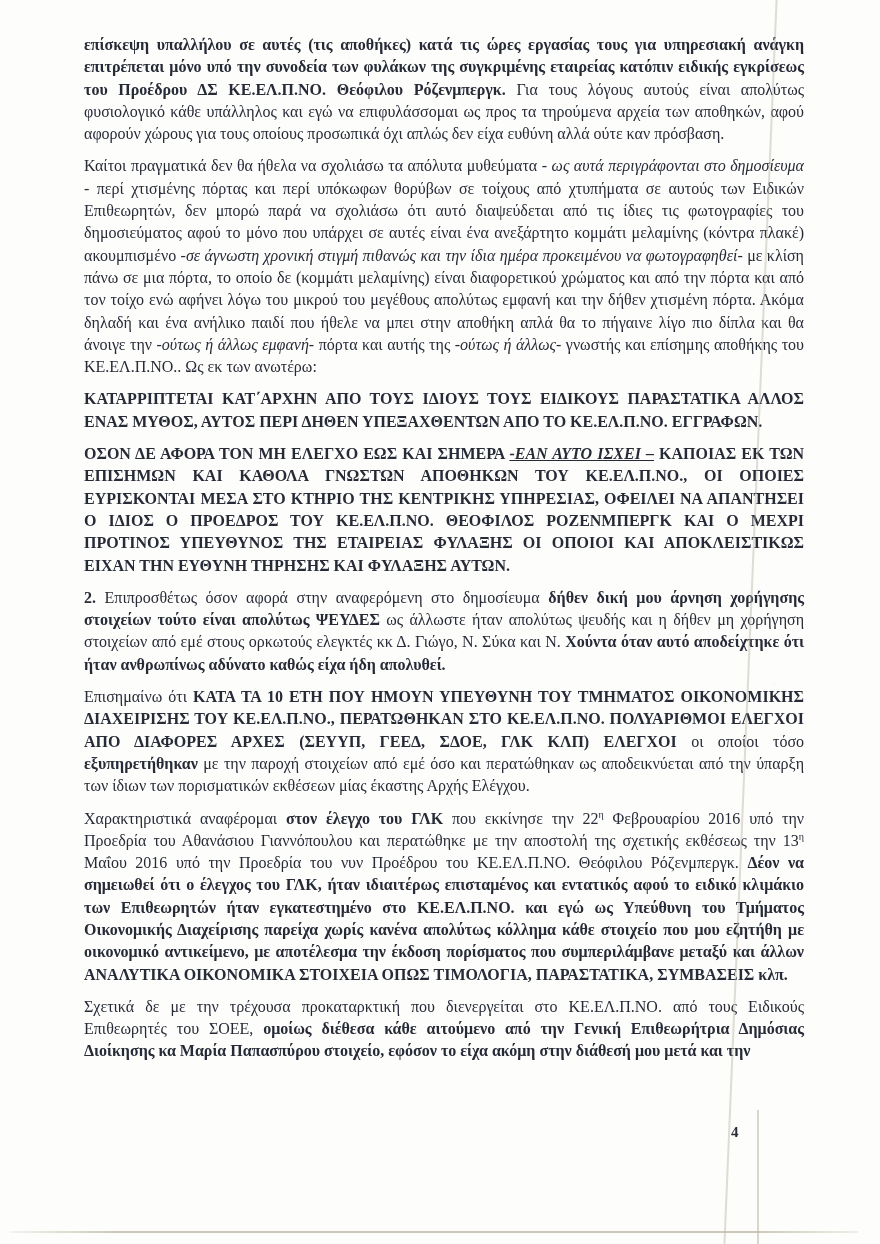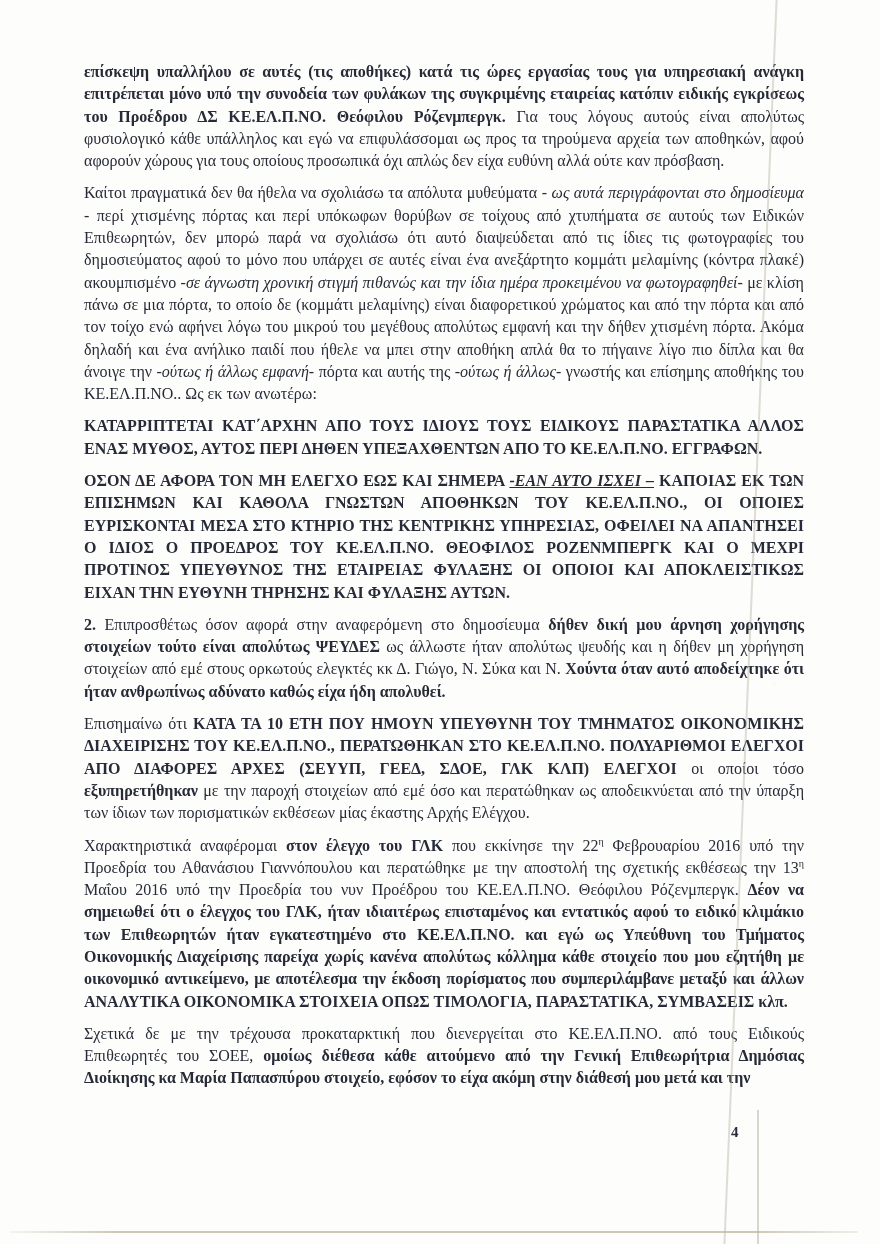--- a/index.html
+++ b/index.html
@@ -22,21 +22,21 @@
     background:
       radial-gradient(circle at 18% 32%, rgba(120,120,110,0.035) 0 2px, transparent 3px),
       radial-gradient(circle at 72% 11%, rgba(120,120,110,0.03) 0 2px, transparent 3px),
       radial-gradient(circle at 45% 78%, rgba(120,120,110,0.03) 0 2px, transparent 3px),
       radial-gradient(circle at 88% 55%, rgba(120,120,110,0.025) 0 2px, transparent 3px);
     pointer-events: none;
   }
   .page-text {
     position: absolute;
     left: 84px;
-    top: 61px;
+    top: 34px;
     width: 720px;
   }
   p.para {
     margin: 0 0 10px 0;
     font-size: 16px;
     line-height: 22.3px;
     text-align: justify;
     text-justify: inter-word;
   }
   p.para:last-child { margin-bottom: 12px; }

